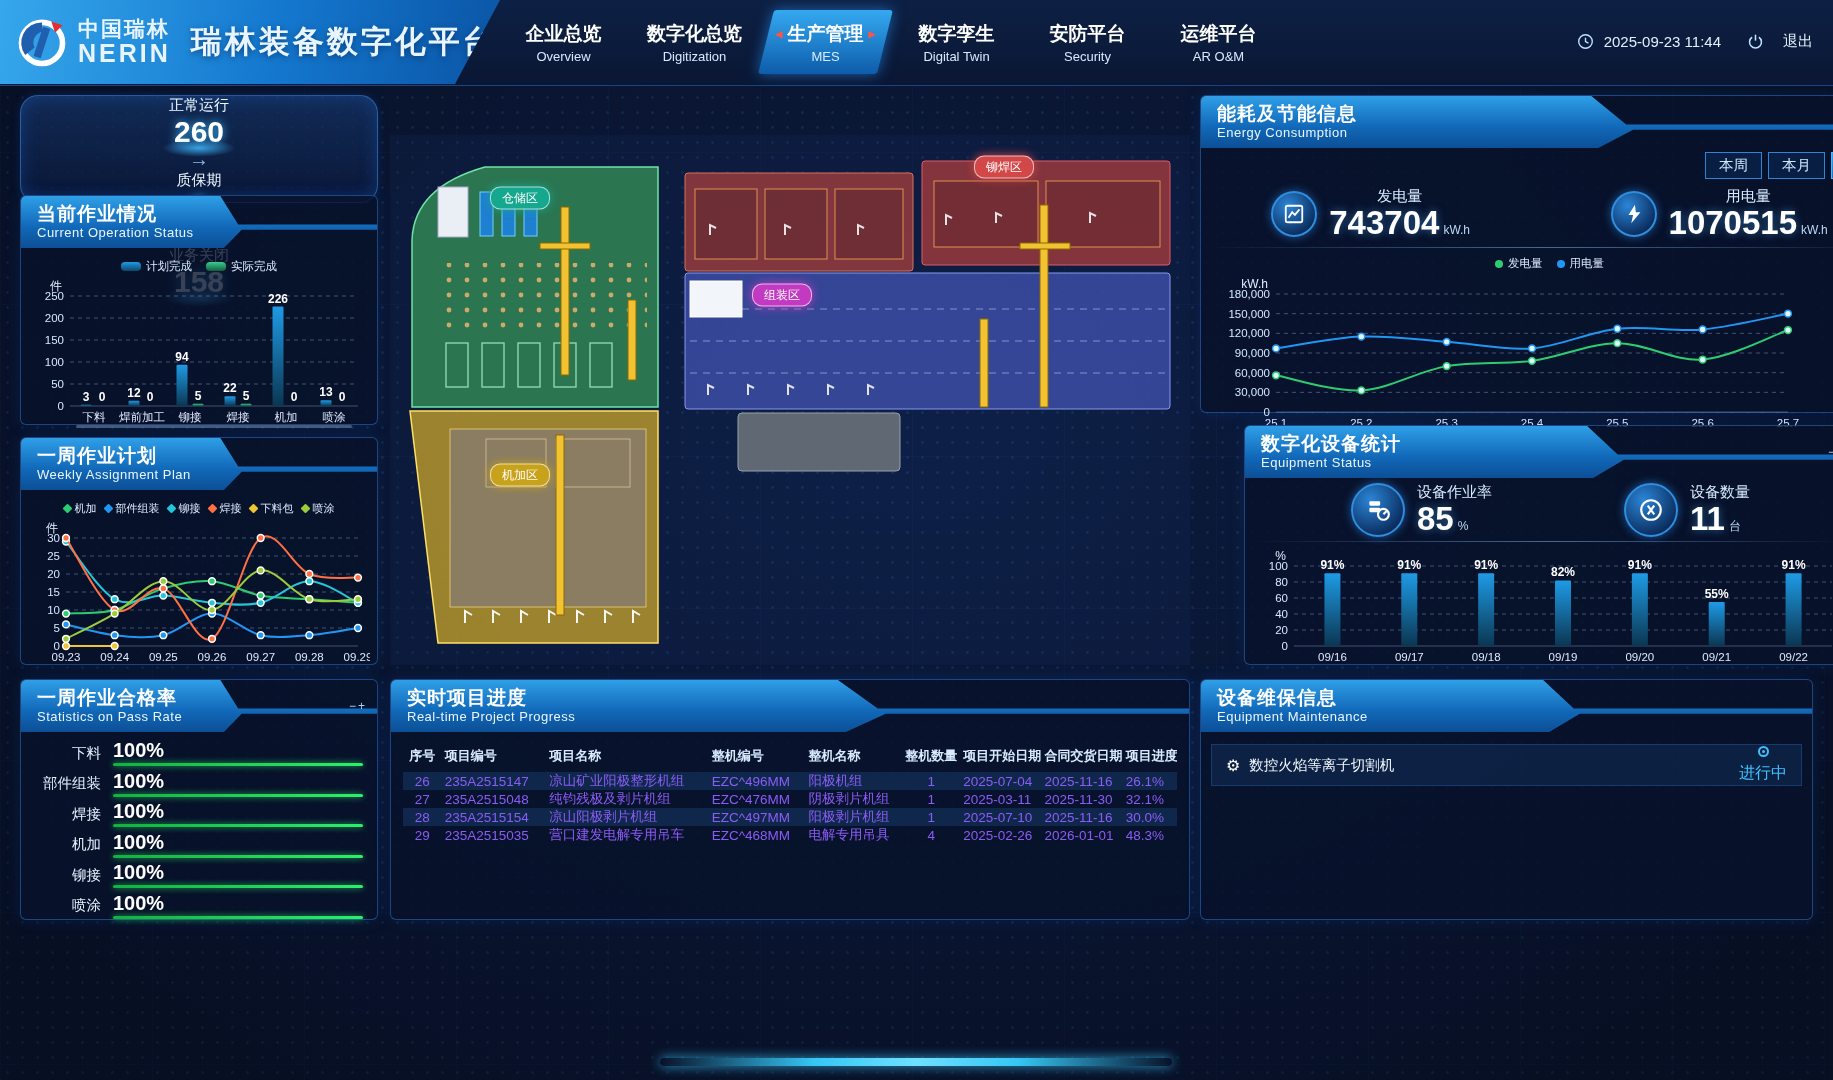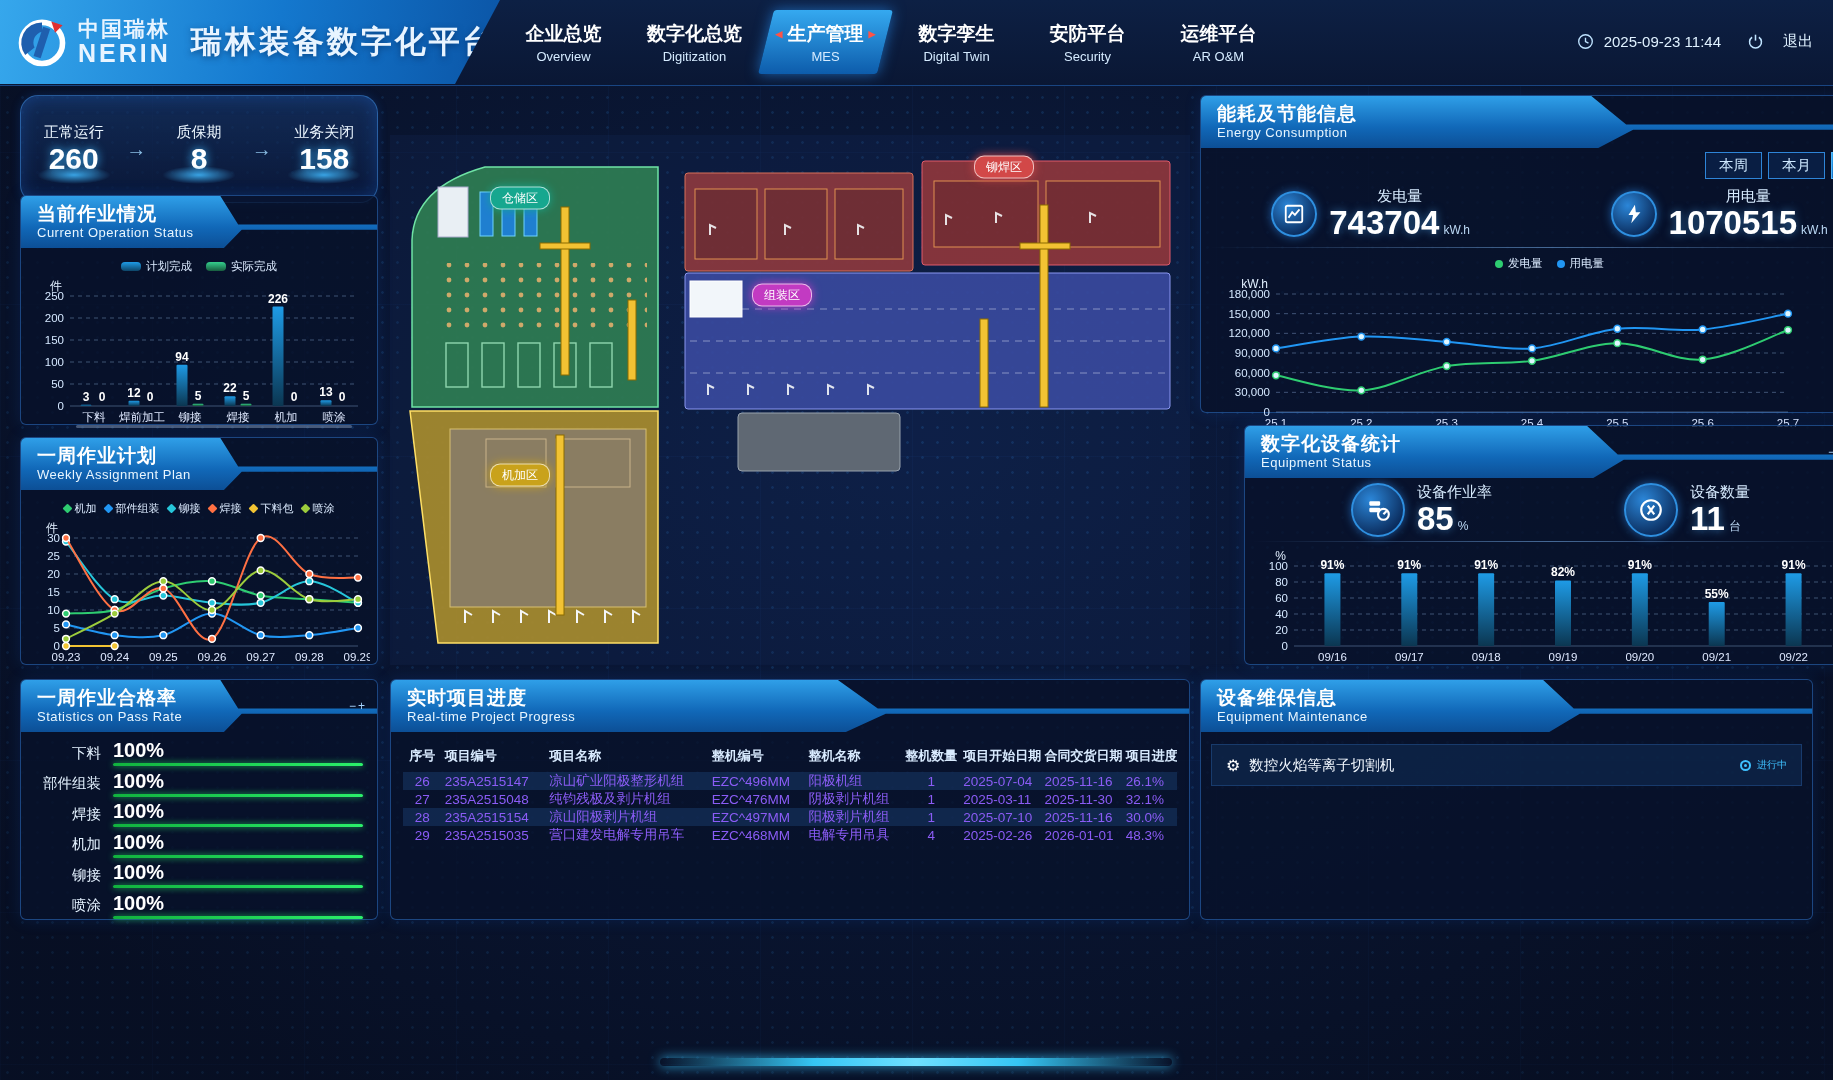--- a/index.html
+++ b/index.html
@@ -46,21 +46,21 @@
   .header-right { position:absolute; right:20px; top:32px; display:flex; align-items:center; gap:10px;
     font-size:15px; color:#dff1ff; }
   .hr-icon { width:17px; height:17px; }
   .logout { margin-left:16px; display:flex; align-items:center; gap:19px; cursor:pointer; }
 
   
   .stats-card { position:absolute; left:20px; top:95px; width:358px; height:108px;
     background:linear-gradient(180deg, rgba(25,60,115,.6), rgba(10,24,58,.8));
     border:1px solid rgba(64,145,235,.55); border-radius:18px;
     box-shadow:inset 0 0 18px rgba(35,125,255,.25), 0 0 10px rgba(20,90,200,.25);
-    display:flex; align-items:center; justify-content:space-evenly; z-index:4; }
+    display:flex; align-items:center; justify-content:space-evenly; z-index:4;flex-direction:column; }
   .stat { text-align:center; position:relative; width:92px; }
   .stat-label { font-size:15px; color:#ecf7ff; }
   .stat-value { font-size:30px; font-weight:bold; color:#fff; line-height:1.1;
     text-shadow:0 0 10px #3fb9ff; }
   .stat::after { content:""; position:absolute; left:50%; transform:translateX(-50%);
     bottom:-9px; width:74px; height:18px; border-radius:50%;
     background:radial-gradient(ellipse at center, rgba(64,185,255,.85), rgba(64,185,255,0) 70%); }
   .stat-arrow { color:#9fd8ff; font-size:20px; opacity:.85; }
 
   
@@ -115,21 +115,21 @@
   
   .eq-metric-icon { width:54px; height:54px; }
   .eq-val-row { display:flex; align-items:baseline; }
 
   
   .maint-row { margin:12px 10px; height:42px; background:rgba(16,42,80,.65);
     border:1px solid rgba(50,110,185,.35); display:flex; align-items:center;
     justify-content:space-between; padding:0 14px; cursor:pointer; }
   .maint-name { display:flex; align-items:center; gap:9px; font-size:14.5px; color:#f2f8ff; }
   .maint-gear { font-size:16px; color:#fff; }
-  .maint-status { color:#3fc0ff; font-size:10px; display:flex; align-items:center; gap:6px; }
+  .maint-status { color:#3fc0ff; font-size:16px; display:flex; align-items:center; gap:6px;flex-direction:column; }
   .maint-dot { width:11px; height:11px; border-radius:50%; border:2px solid #3fc0ff;
     display:inline-block; position:relative; }
   .maint-dot::after { content:""; position:absolute; inset:2px; border-radius:50%; background:#3fc0ff; }
 
   
   .ptable-wrap { padding:6px 12px 0; }
   table.ptable { width:100%; border-collapse:collapse; table-layout:fixed; }
   .ptable th { font-size:13px; color:#d9ebff; font-weight:bold; text-align:left;
     padding:9px 3px 7px; white-space:nowrap; overflow:hidden; }
   .ptable td { font-size:13.5px; color:#8b5cf6; padding:0 3px; white-space:nowrap;

